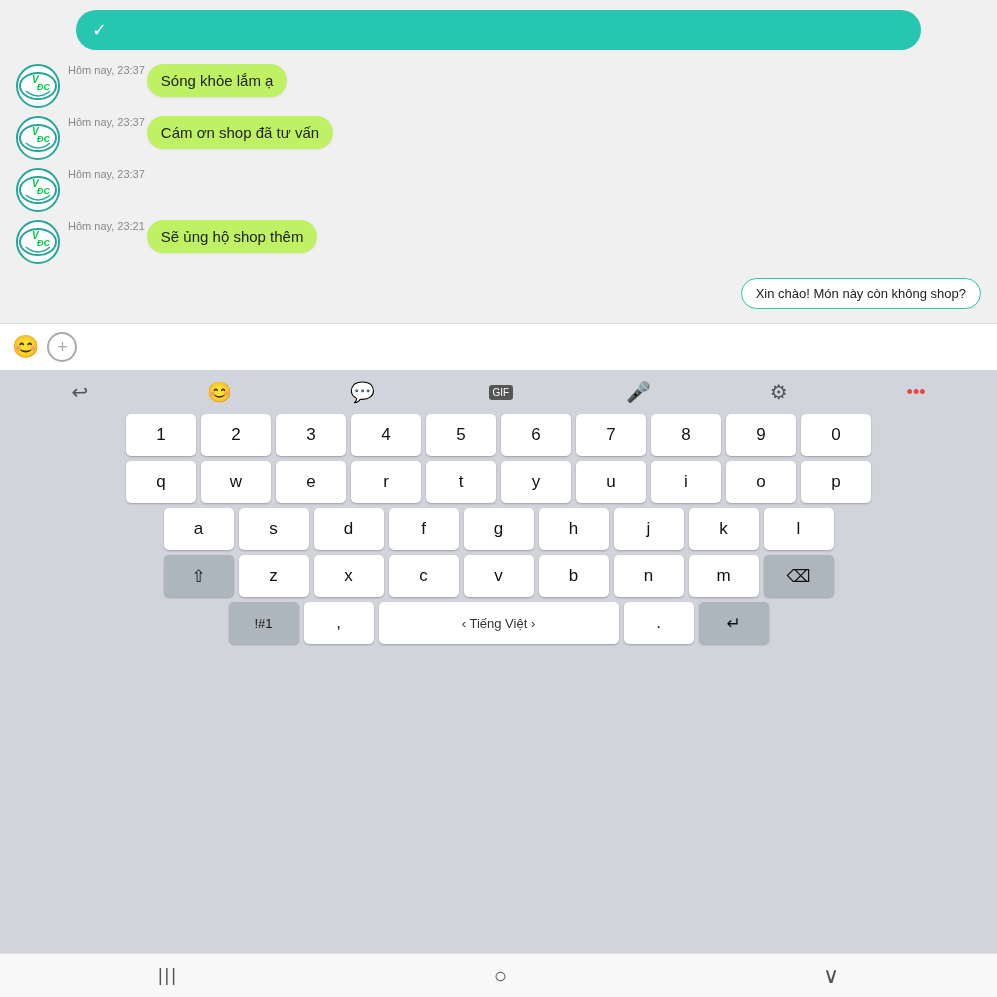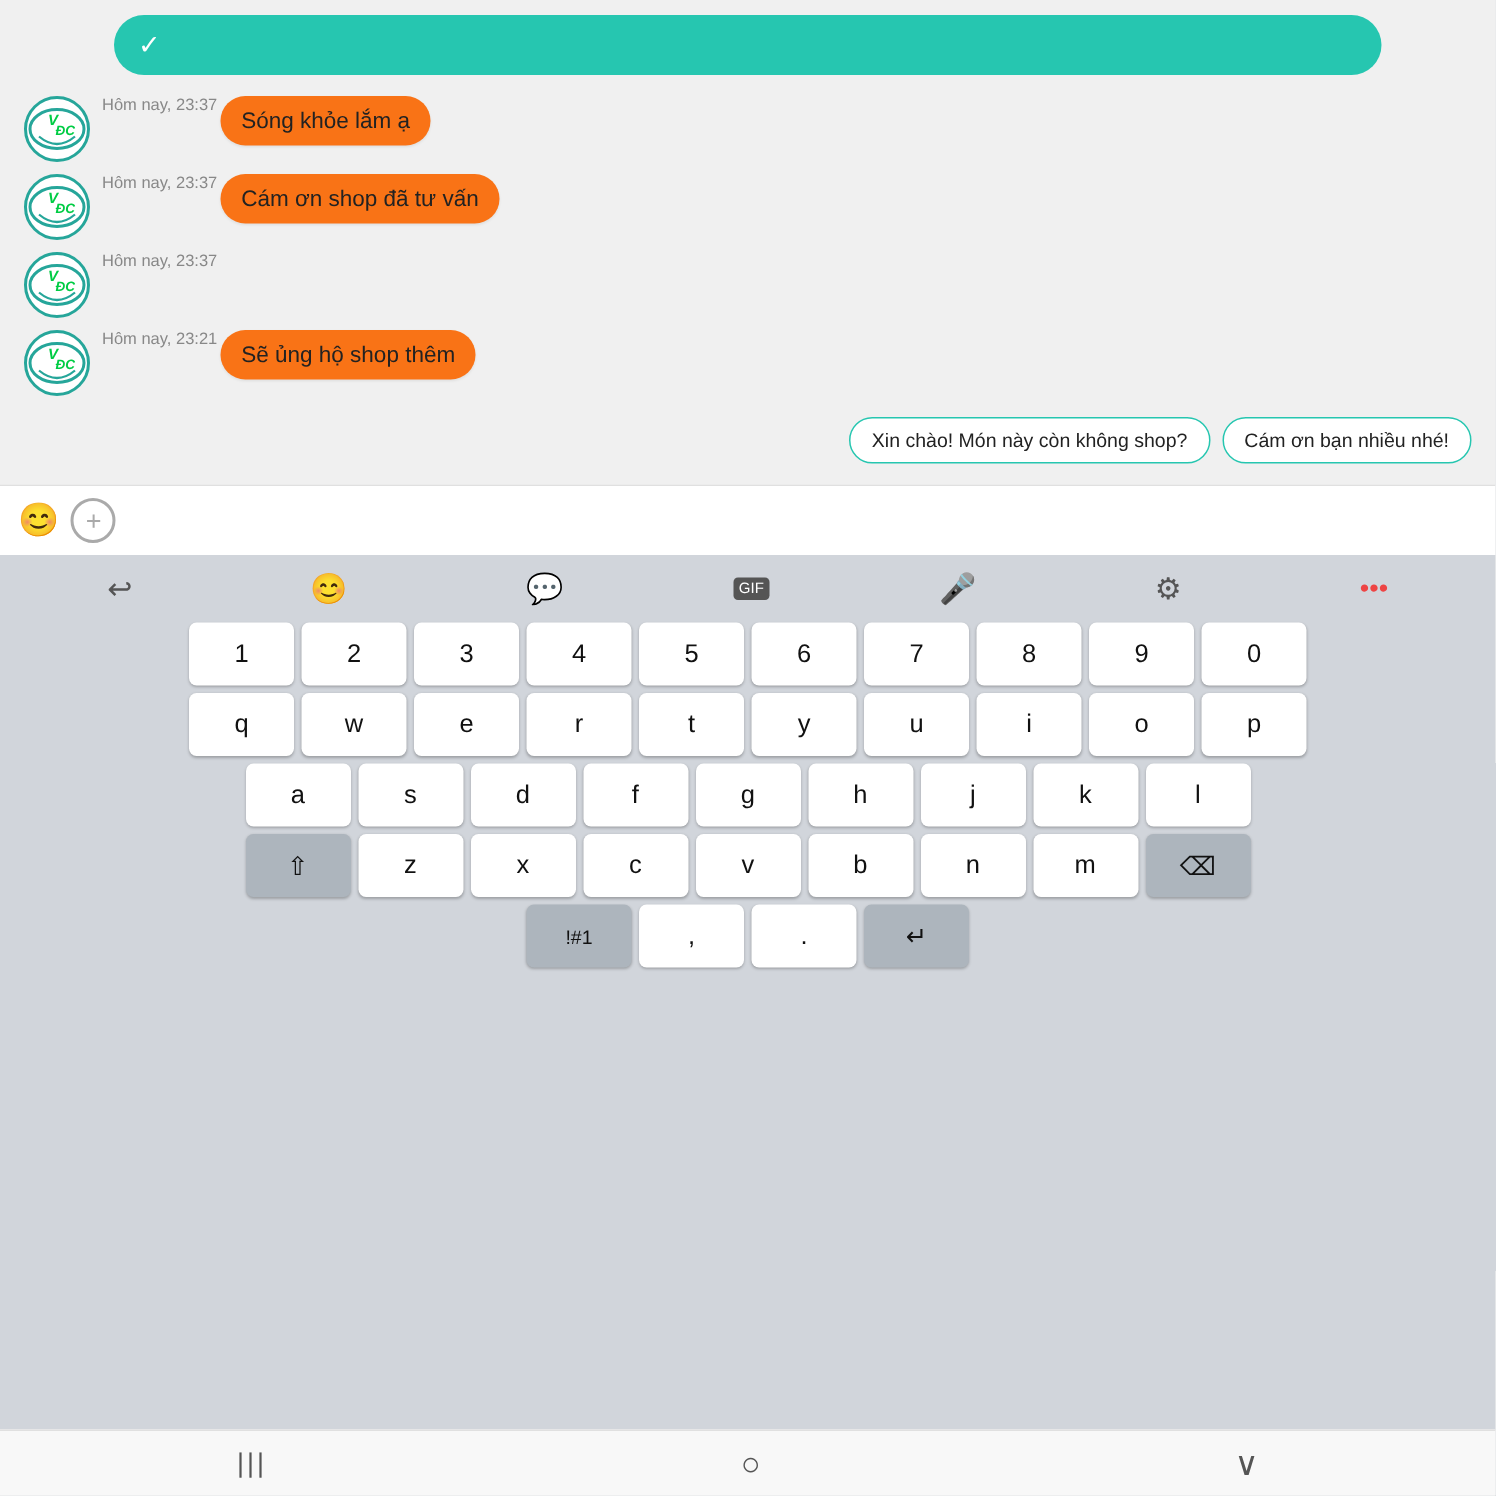--- a/index.html
+++ b/index.html
@@ -68,21 +68,21 @@
       display: flex;
       flex-direction: row;
       gap: 2px;
     }
     .message-time {
       font-size: 11px;
       color: #888;
       margin-bottom: 2px;
     }
     .bubble {
-      background: #f97316;
+      background: #bef264;
       border-radius: 18px;
       padding: 8px 14px;
       font-size: 15px;
       color: #222;
       max-width: 320px;
       box-shadow: 0 1px 2px rgba(0,0,0,0.08);
     }
 
     
     .quick-replies {
@@ -301,21 +301,20 @@
         </svg>
       </div>
       <div class="message-content">
         <span class="message-time">Hôm nay, 23:21</span>
         <div class="bubble">Sẽ ủng hộ shop thêm</div>
       </div>
     </div>
 
     <div class="quick-replies">
       <button class="quick-reply-btn">Xin chào! Món này còn không shop?</button>
-      <button class="quick-reply-btn">Cám ơn bạn nhiều nhé!</button>
     </div>
   </div>
 
   <div class="input-bar">
     <span class="emoji-btn">😊</span>
     <div class="add-btn">+</div>
   </div>
 
   <div class="keyboard">
 
@@ -377,20 +376,21 @@
         <div class="key">v</div>
         <div class="key">b</div>
         <div class="key">n</div>
         <div class="key">m</div>
         <div class="key key-dark key-backspace">⌫</div>
       </div>
 
       <div class="kb-row">
         <div class="key key-dark" style="flex:1.2; font-size:13px;">!#1</div>
         <div class="key" style="flex:0.7;">,</div>
+        <div class="key key-space" style="font-size:13px; color:#333;">‹ Tiếng Việt ›</div>
         <div class="key" style="flex:0.7;">.</div>
         <div class="key key-dark key-enter">↵</div>
       </div>
     </div>
   </div>
 
   <div class="bottom-nav">
     <span class="nav-btn" style="font-size:18px; letter-spacing:2px;">|||</span>
     <span class="nav-btn" style="font-size:22px;">○</span>
     <span class="nav-btn" style="font-size:22px;">∨</span>

